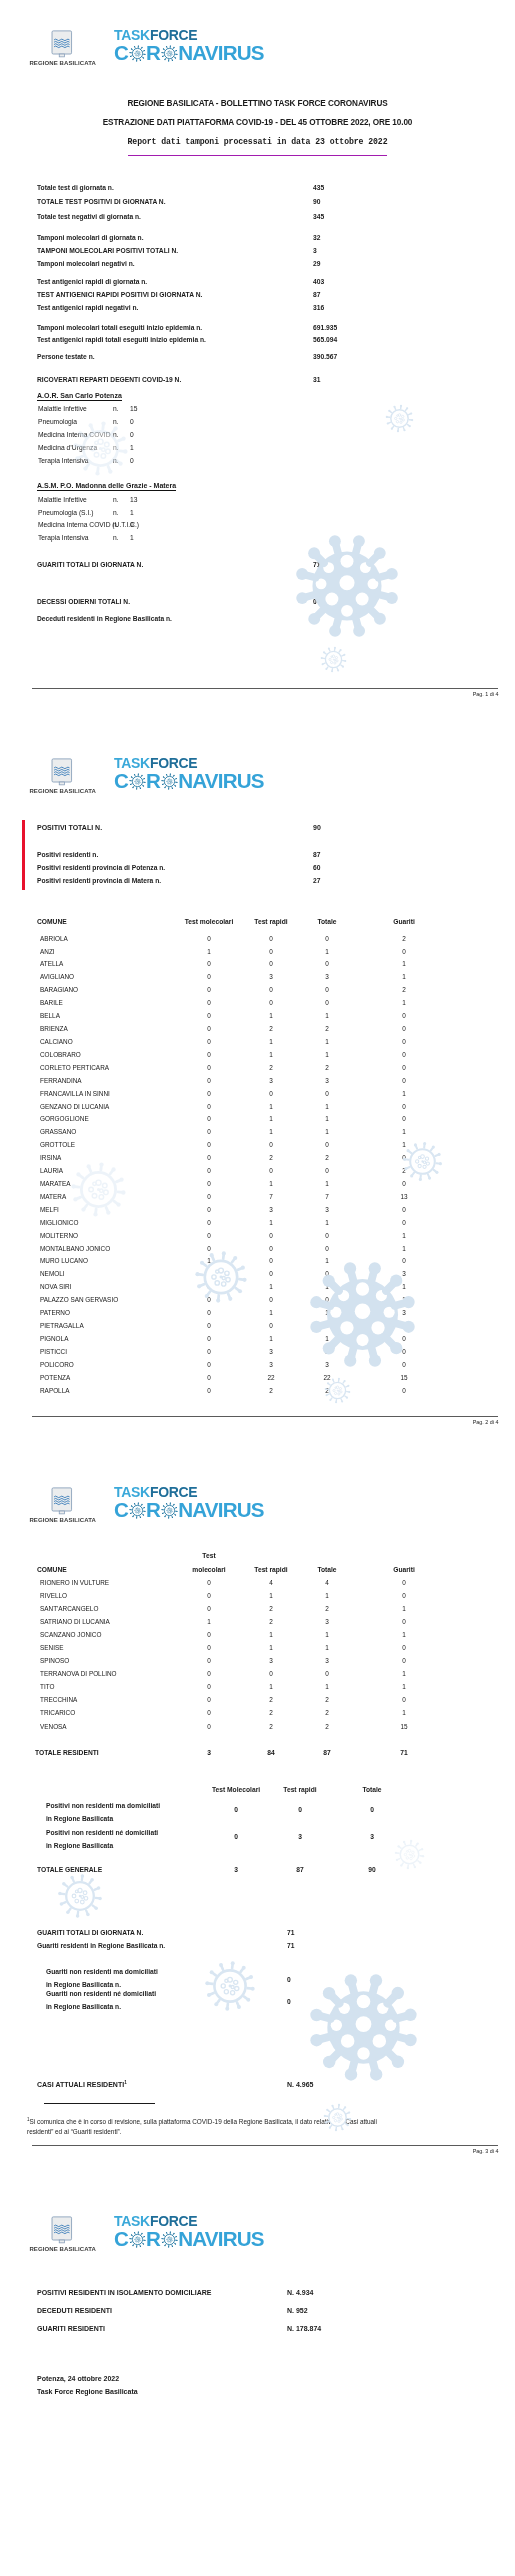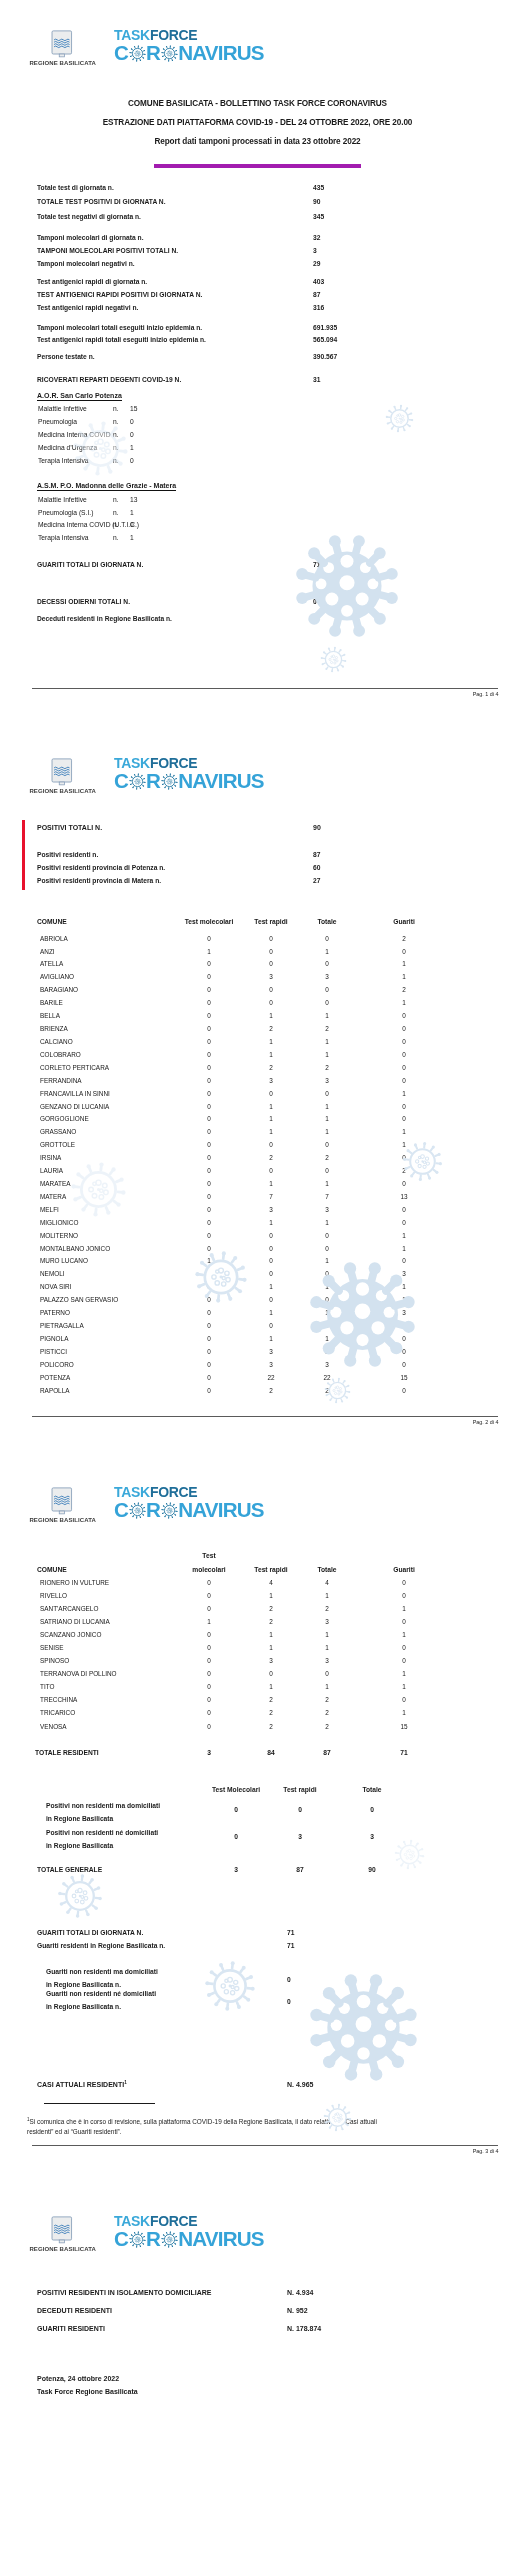--- a/index.html
+++ b/index.html
@@ -17,21 +17,21 @@
   .tf-line1{font-size:14px;font-weight:700;letter-spacing:-0.3px;line-height:1;}
   .c-task{color:#3aa8d9}.c-force{color:#1f6e99}
   .tf-line2{font-size:20.6px;font-weight:700;color:#35a3d8;letter-spacing:-0.8px;line-height:1;
             margin-top:1px;display:flex;align-items:center;}
   .vo{width:17px;height:17px;color:#2478a3;margin:0 0.5px;flex:none;}
 
   
   .title-line{position:absolute;left:0;width:100%;text-align:center;font-weight:700;
               font-size:8.2px;letter-spacing:-0.1px;white-space:nowrap;}
   #t1{top:99px}#t2{top:118px}#t3{top:137px}
-  #t3 span{border-bottom:4px solid #a21caf;padding-bottom:18px;}
+  #t3 span{border-bottom:1px solid #a21caf;padding-bottom:9px;font-family:Liberation Mono, monospace;}
 
   
   .kv{position:absolute;left:0;width:100%;height:10.3px;font-size:6.7px;font-weight:700;white-space:nowrap;}
   .kv .lab{position:absolute;left:37px;}
   .kv .val{position:absolute;left:313px;}
   .kv.v558 .val{left:287px;}
   .kv.big{font-size:7px;}
   .mlab{position:absolute;left:46px;font-size:6.7px;font-weight:700;white-space:nowrap;}
   .mval{position:absolute;left:287px;font-size:6.7px;font-weight:700;}
 
@@ -189,22 +189,22 @@
               <use href="#virus"></use>
             </svg>
             <span>R</span>
             <svg class="vo" viewBox="0 0 33 33" width="17" height="17">
               <use href="#virus"></use>
             </svg>
             <span>NAVIRUS</span>
           </div>
       </div>
     </header>
-    <div class="title-line" id="t1">COMUNE BASILICATA - BOLLETTINO TASK FORCE CORONAVIRUS</div>
-    <div class="title-line" id="t2">ESTRAZIONE DATI PIATTAFORMA COVID-19 - DEL 24 OTTOBRE 2022, ORE 20.00</div>
+    <div class="title-line" id="t1">REGIONE BASILICATA - BOLLETTINO TASK FORCE CORONAVIRUS</div>
+    <div class="title-line" id="t2">ESTRAZIONE DATI PIATTAFORMA COVID-19 - DEL 45 OTTOBRE 2022, ORE 10.00</div>
     <div class="title-line" id="t3"><span>Report dati tamponi processati in data 23 ottobre 2022</span></div>
     <div id="p1-lines">
         <div class="kv" style="top:184px">
           <span class="lab">Totale test di giornata n.</span>
           <span class="val">435</span>
         </div>
         <div class="kv" style="top:198px">
           <span class="lab">TOTALE TEST POSITIVI DI GIORNATA N.</span>
           <span class="val">90</span>
         </div>

